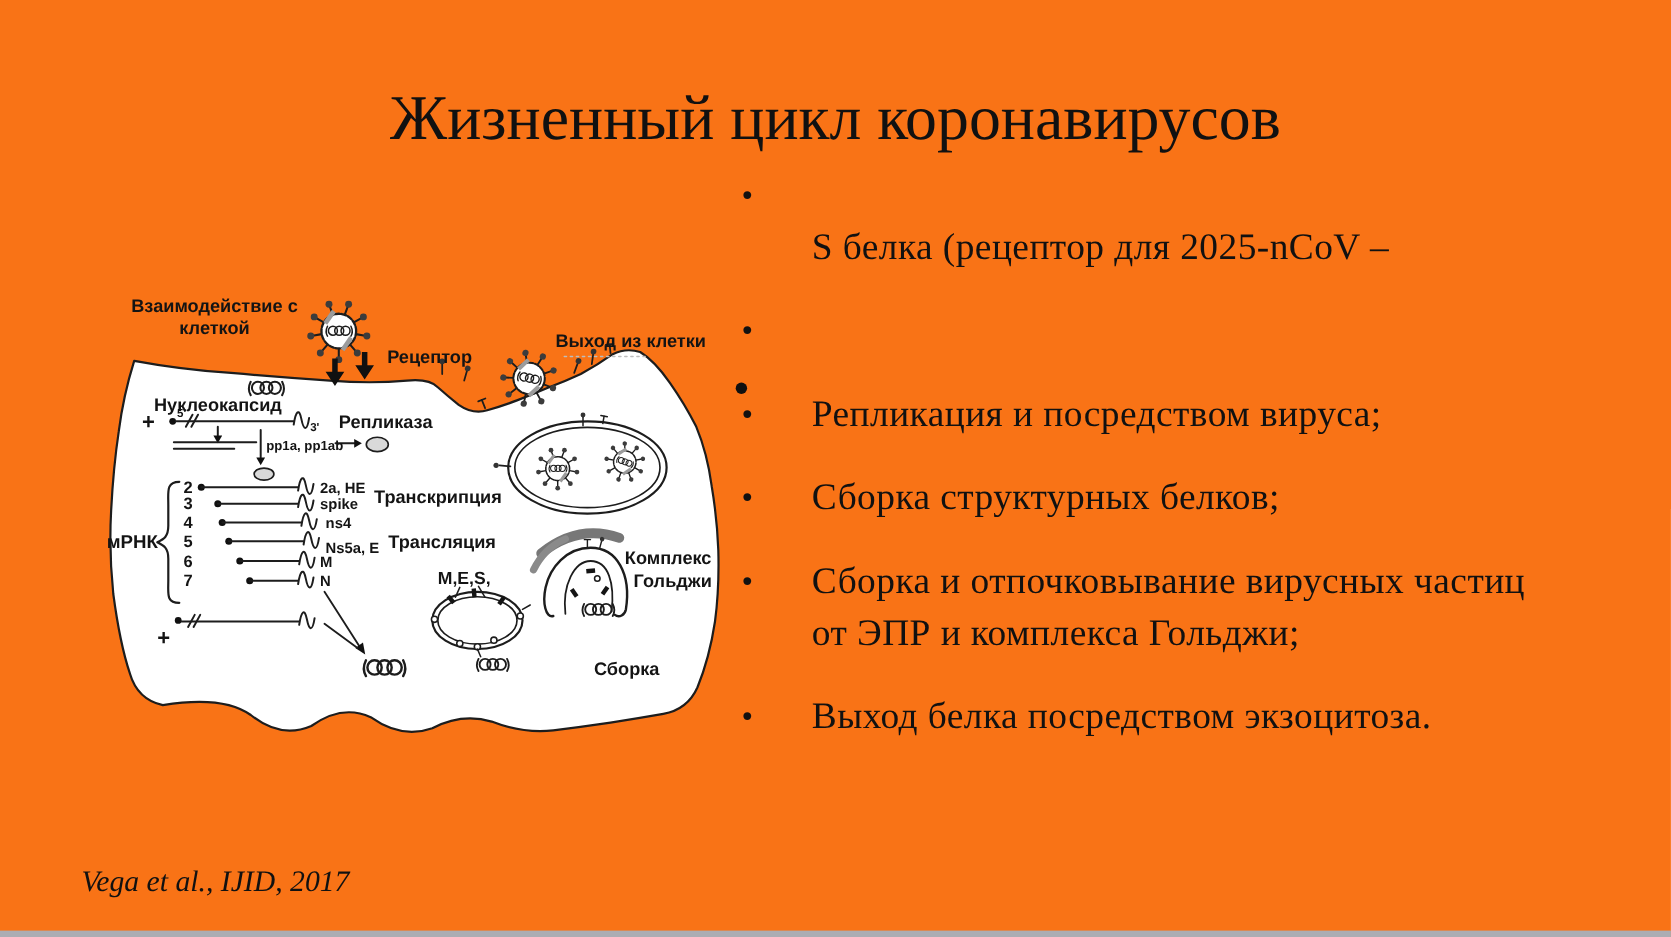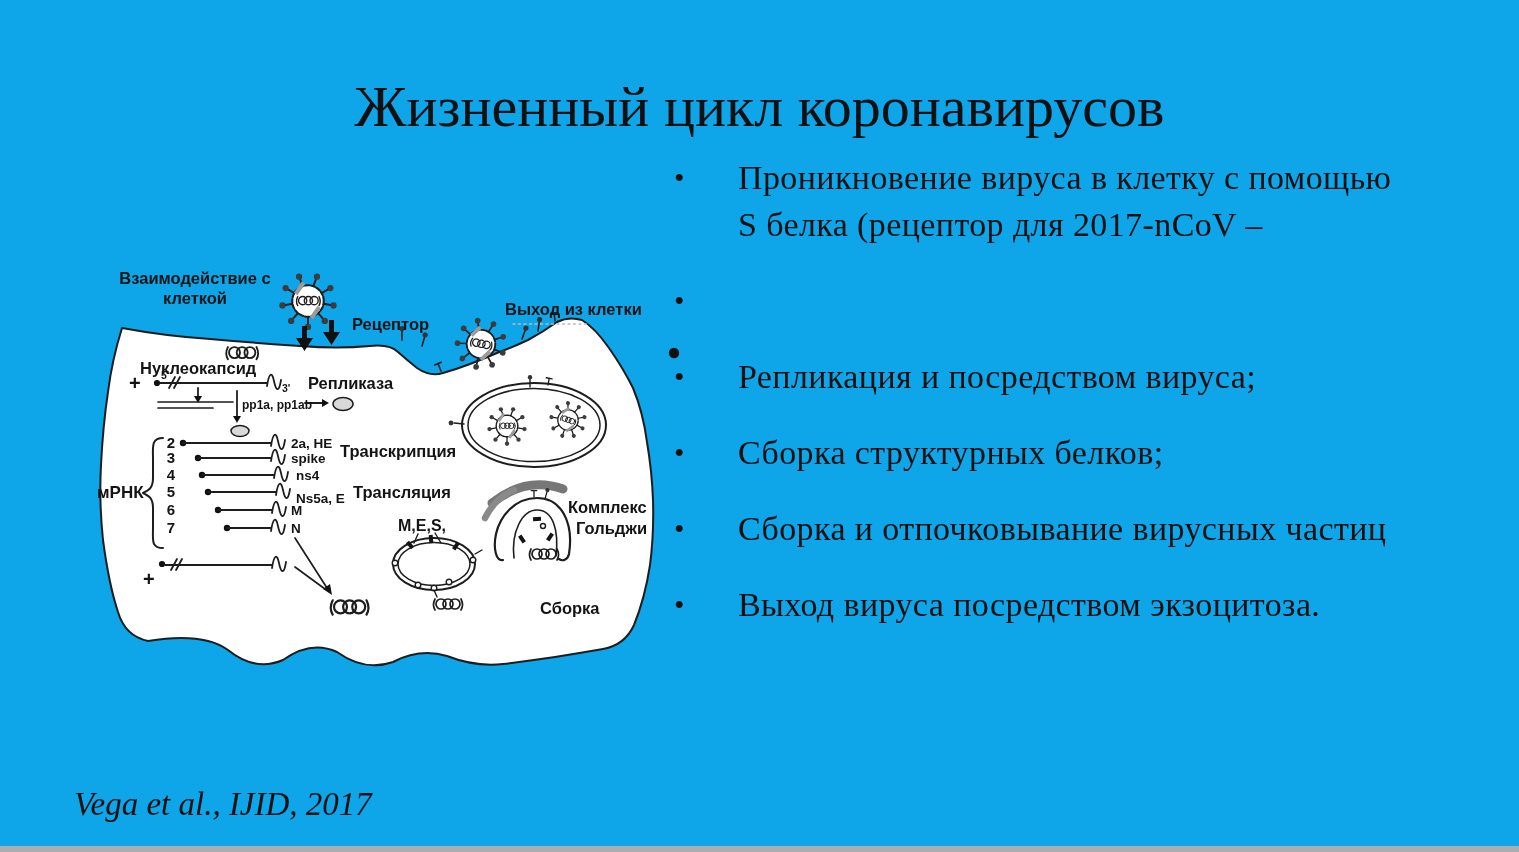--- a/index.html
+++ b/index.html
@@ -6,21 +6,21 @@
     --text:#111111;
     --stroke:#222222;
     --bar:#abadb3;
   }
   html,body{margin:0;padding:0;}
   body{
     width:1519px;height:852px;overflow:hidden;background:#ffffff;
     font-family:"Liberation Serif","DejaVu Serif",serif;color:var(--text);
     position:relative;
   }
-  .slide{position:absolute;inset:0;background:#0ea5e9;}
+  .slide{position:absolute;inset:0;background:#f97316;}
   .title{
     position:absolute;top:34px;left:0;width:100%;
     text-align:center;font-size:58px;font-weight:400;letter-spacing:0px;
     font-family:"Liberation Serif","DejaVu Serif",serif;
   }
   figure.diagram{position:absolute;left:85px;top:240px;margin:0;width:600px;height:455px;}
   .bullets{
     position:absolute;left:662px;top:154px;width:830px;
     list-style:none;margin:0;padding:0;
   }
@@ -29,21 +29,21 @@
     font-size:34px;line-height:47px;letter-spacing:0.4px;
     margin-bottom:29px;
   }
   .bullets .marker{
     width:76px;flex:0 0 76px;padding-left:12px;box-sizing:border-box;
     font-size:30px;
   }
   .bullets .btext{flex:1;}
   .citation{
     position:absolute;left:74px;top:786px;
-    font-style:italic;font-size:33px;
+    font-style:italic;font-size:27px;
   }
   .bottom-bar{
     position:absolute;left:0;bottom:0;width:100%;height:6px;
     background:var(--bar);
   }
   svg text{
     font-family:"Liberation Sans","DejaVu Sans",sans-serif;
     font-weight:700;fill:#141414;
   }
 </style>
@@ -282,44 +282,44 @@
       <text x="313" y="291" font-size="16">M,E,S,</text>
       <text x="483" y="273" font-size="16.5">Комплекс</text>
       <text x="491" y="294" font-size="16.5">Гольджи</text>
       <text x="455" y="374" font-size="16.5">Сборка</text>
     </svg>
   </figure>
 
   <ul class="bullets">
     <li>
       <span class="marker">•</span>
-      <span class="btext"><span>Проникновение вируса в клетку с помощью</span><br>
-      <span>S белка (рецептор для 2017-nCoV –</span><br>
+      <span class="btext"><br>
+      <span>S белка (рецептор для 2025-nCoV –</span><br>
       </span>
     </li>
     <li>
       <span class="marker">•</span>
       <span class="btext"><br>
       </span>
     </li>
     <li>
       <span class="marker">•</span>
       <span class="btext"><span>Репликация и посредством вируса;</span></span>
     </li>
     <li>
       <span class="marker">•</span>
       <span class="btext"><span>Сборка структурных белков;</span></span>
     </li>
     <li>
       <span class="marker">•</span>
       <span class="btext"><span>Сборка и отпочковывание вирусных частиц</span><br>
-      </span>
-    </li>
-    <li>
-      <span class="marker">•</span>
-      <span class="btext"><span>Выход вируса посредством экзоцитоза.</span></span>
+      <span>от ЭПР и комплекса Гольджи;</span></span>
+    </li>
+    <li>
+      <span class="marker">•</span>
+      <span class="btext"><span>Выход белка посредством экзоцитоза.</span></span>
     </li>
   </ul>
 
   <div class="citation">Vega et al., IJID, 2017</div>
 
   <div class="bottom-bar"></div>
 </div>
 
 </body></html>

